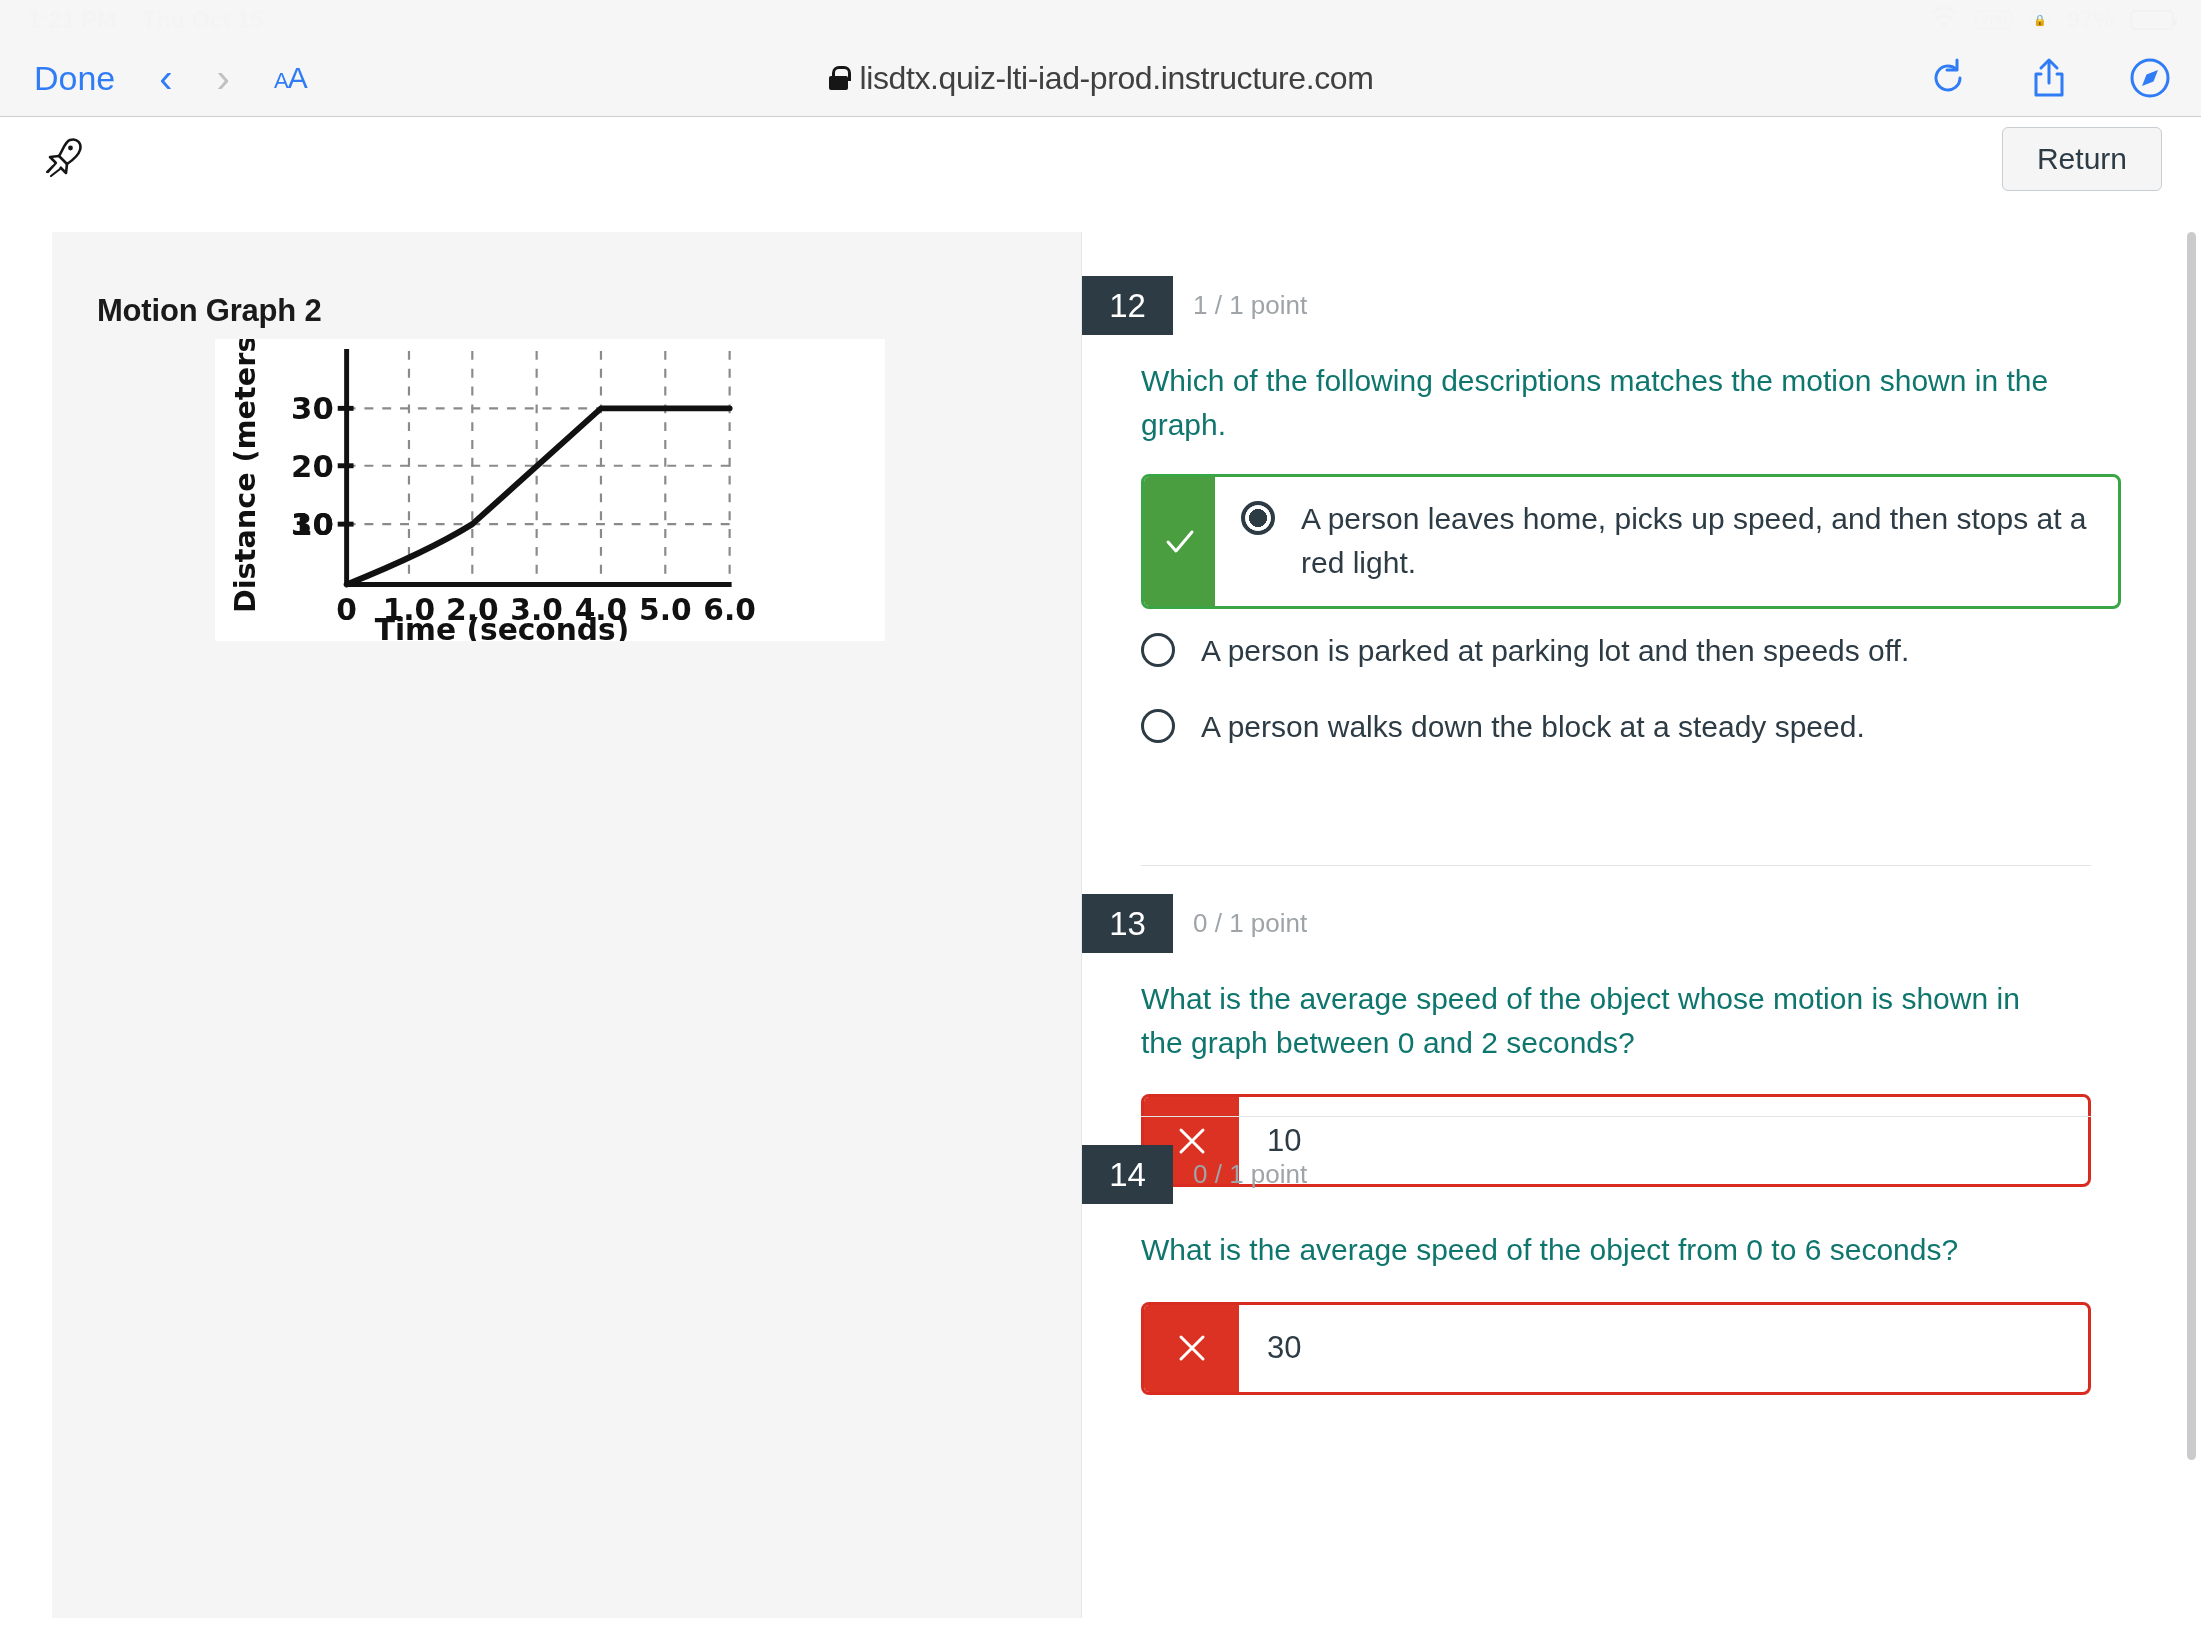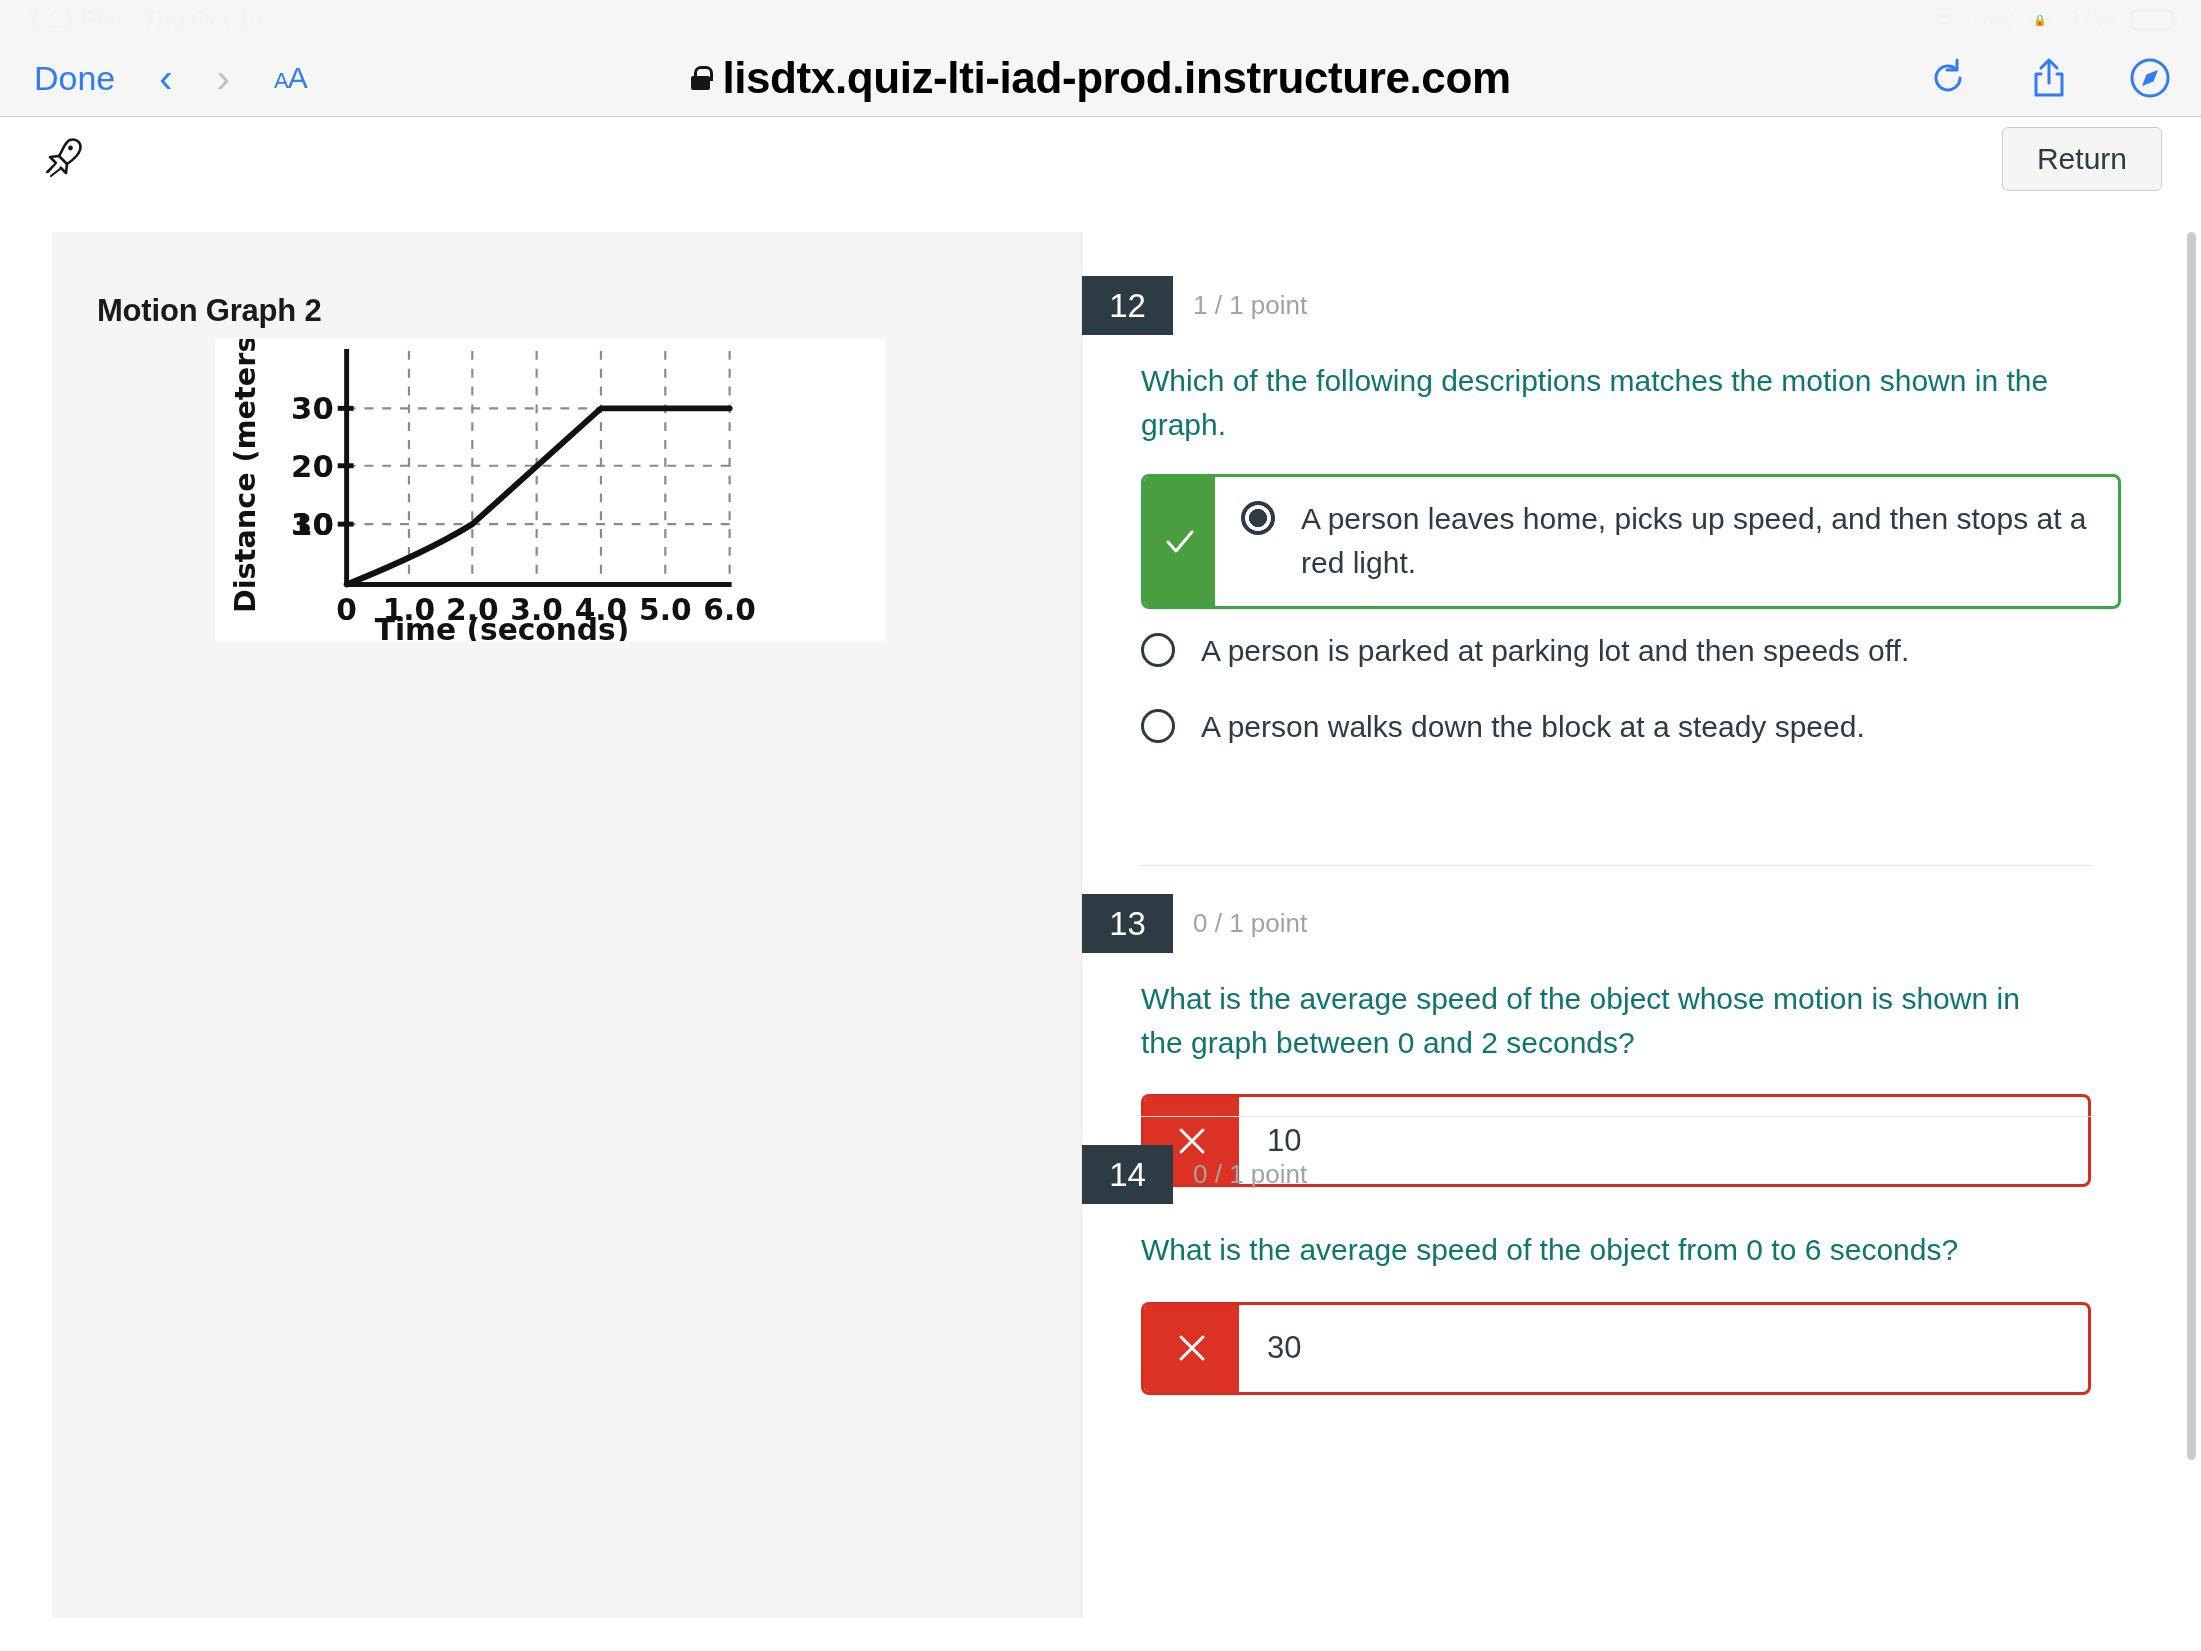--- a/index.html
+++ b/index.html
@@ -69,21 +69,21 @@
   .lock { width: 19px; height: 24px; position: relative; }
   .lock::before {
     content: ""; position: absolute; top: 0; left: 3px;
     width: 13px; height: 12px; border: 3px solid #161616;
     border-bottom: none; border-radius: 7px 7px 0 0;
   }
   .lock::after {
     content: ""; position: absolute; bottom: 0; left: 0;
     width: 19px; height: 14px; background: #161616; border-radius: 2px;
   }
-  .url-text { font-size: 44px; font-weight: 700; color: #000000; letter-spacing: -0.4px; }
+  .url-text { font-size: 32px; font-weight: 400; color: #404040; letter-spacing: -0.4px; }
   .bar-right {
     margin-left: auto; display: flex; align-items: center; gap: 57px;
     position: relative; z-index: 2;
   }
   .ic { width: 44px; height: 44px; display: block; }
 
   
   .page-top {
     position: absolute; top: 118px; left: 0;
     width: 2202px; height: 81px;

